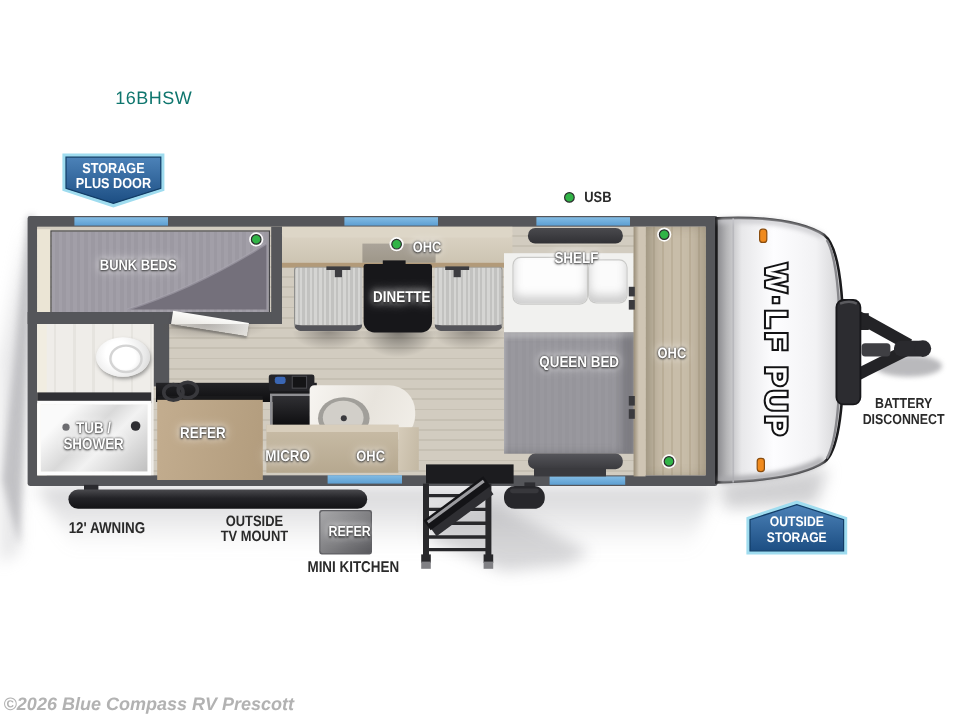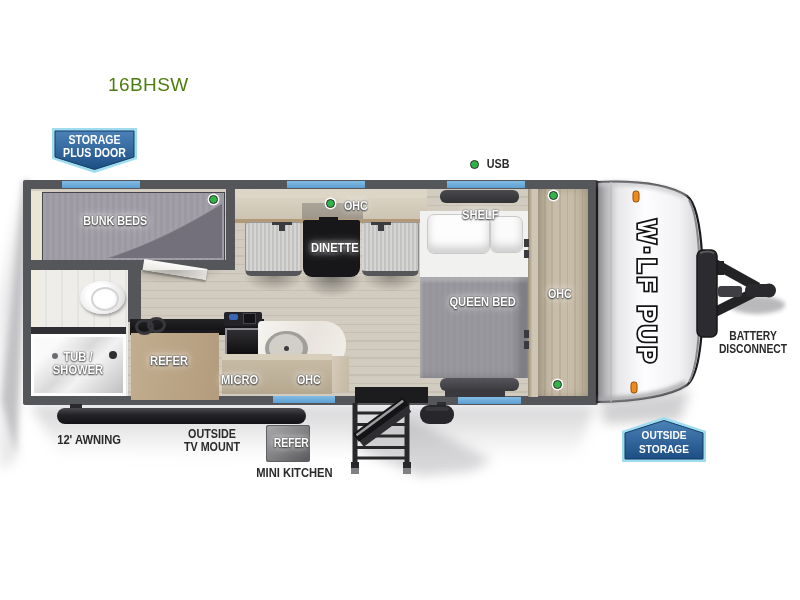--- a/index.html
+++ b/index.html
@@ -33,21 +33,21 @@
         <stop offset="1" stop-color="#c0c0c4" stop-opacity="0"></stop>
       </linearGradient>
     </defs>
     <polygon points="30,405 596,405 575,460 60,455" fill="url(#undershadow)" filter="url(#b6)"></polygon>
     <polygon points="360,428 412,419 492,460 472,471 420,476 360,450" fill="#8f8f94" opacity=".36" filter="url(#b6)"></polygon>
     <polygon points="600,402 690,390 680,420 604,424" fill="#a2a2a6" opacity=".5" filter="url(#b6)"></polygon>
     <polygon points="23,180 29,180 16,455 2,400" fill="#97979c" opacity=".55" filter="url(#b3)"></polygon>
     <polygon points="23,185 16,460 0,470 0,300" fill="#b9b9bd" opacity=".35" filter="url(#b6)"></polygon>
   </svg>
 
-  <div class="abs" style="left:108px;top:74px;font-size:19px;color:#4d7c0f;letter-spacing:.4px">16BHSW</div>
+  <div class="abs" style="left:96px;top:74px;font-size:15px;color:#0f766e;letter-spacing:.4px">16BHSW</div>
 
   <div class="abs" style="left:23px;top:180px;width:575px;height:225px;background:#55565a;border-radius:2px"></div>
 
   <div class="abs" style="left:31px;top:189px;width:557px;height:207px;
       background:repeating-linear-gradient(180deg,#d2ccc0 0 7px,#c6c0b3 7px 8.5px),#cec8bb;"></div>
 
   <div class="win" style="left:62px;top:181px;width:78px"></div>
   <div class="win" style="left:287px;top:181px;width:78px"></div>
   <div class="win" style="left:447px;top:181px;width:78px"></div>
   <div class="win" style="left:273px;top:396px;width:62px"></div>
@@ -260,13 +260,14 @@
 
   <div class="blk" style="left:485px;top:157px;font-size:12.5px">USB</div>
   <div class="blk" style="left:52px;top:432px;font-size:13px">12' AWNING</div>
   <div class="blk" style="left:177px;top:428px;font-size:12.5px;text-align:center;line-height:12.5px;width:70px">OUTSIDE<br>TV MOUNT</div>
   <div class="blk" style="left:250px;top:465px;font-size:13px">MINI KITCHEN</div>
   <div class="blk" style="left:713px;top:330px;font-size:12px;text-align:center;line-height:12.5px;width:80px">BATTERY<br>DISCONNECT</div>
 
   <div class="abs" style="left:52px;top:134px;width:85px;text-align:center;color:#fff;font-weight:bold;font-size:12px;line-height:13px;transform:scaleX(.88)">STORAGE<br>PLUS DOOR</div>
   <div class="abs" style="left:622px;top:429px;width:84px;text-align:center;color:#fff;font-weight:bold;font-size:11.5px;line-height:13.5px;transform:scaleX(.88)">OUTSIDE<br>STORAGE</div>
 
+  <div class="abs" style="left:3px;top:579px;font-size:15px;font-weight:bold;font-style:italic;color:#b2b2b2">©2026 Blue Compass RV Prescott</div>
 </div>
 
 </body></html>

